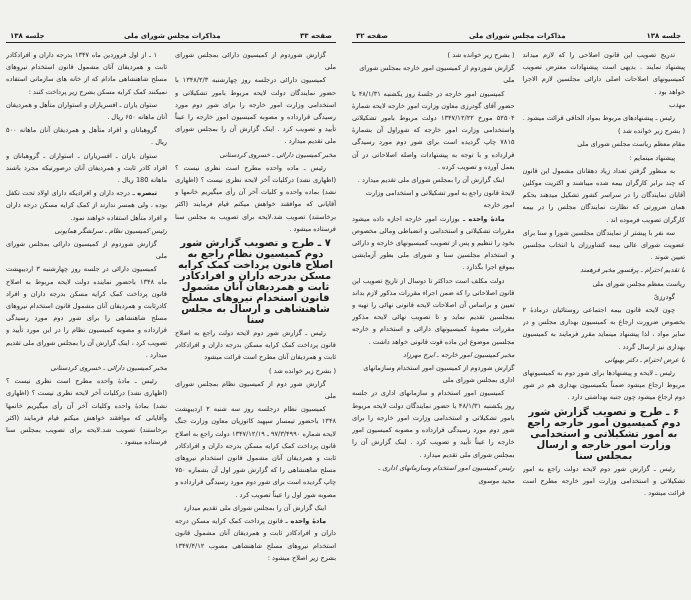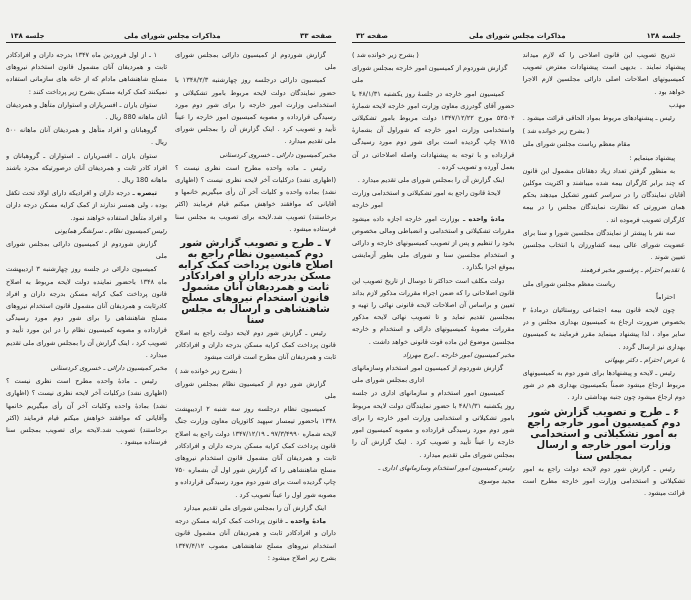--- a/index.html
+++ b/index.html
@@ -22,21 +22,21 @@
   }
   .running-head {
     display:flex; justify-content:space-between; align-items:flex-end;
     font-size:7px; font-weight:bold; height:10px;
     border-bottom:1.2px solid #222; padding:0 4px 2px 4px; margin-bottom:6px;
   }
   .running-head span { white-space:nowrap; }
   .cols { display:flex; flex-direction:row; gap:8px; height:548px; }
   .col { flex:1; overflow:hidden; font-size:6.6px; line-height:12.2px; text-align:justify; }
   .col p { margin:0 0 1px 0; text-indent:10px; }
-  .col p.center { text-align:left; text-indent:0; }
+  .col p.center { text-align:right; text-indent:0; }
   .col p.sig { text-align:right; text-indent:0;font-style:italic; }
   .col h3 {
     margin:2px 0 2px 0; font-size:10px; line-height:11px; font-weight:bold; text-align:center;
   }
   .lbl { font-weight:bold;margin-top:16px; }
 </style>
 </head>
 <body>
 
 <div class="spread">
@@ -56,21 +56,21 @@
           <h3>۷ ـ طرح و تصویب گزارش شور دوم کمیسیون نظام راجع به اصلاح قانون پرداخت کمک کرایه مسکن بدرجه داران و افرادکادر ثابت و همردیفان آنان مشمول قانون استخدام نیروهای مسلح شاهنشاهی و ارسال به مجلس سنا</h3>
           <p>رئیس ـ گزارش شور دوم لایحه دولت راجع به اصلاح قانون پرداخت کمک کرایه مسکن بدرجه داران و افرادکادر ثابت و همردیفان آنان مطرح است قرائت میشود</p>
           <p class="center">( بشرح زیر خوانده شد )</p>
           <p>گزارش شور دوم از کمیسیون نظام بمجلس شورای ملی</p>
           <p>کمیسیون نظام درجلسه روز سه شنبه ۲ اردیبهشت ۱۳۴۸ باحضور تیمسار سپهبد کاتوزیان معاون وزارت جنگ لایحه شماره ۹۷/۳/۴۹۹۰ ـ ۱۳۴۷/۱۲/۱۹ دولت راجع به اصلاح قانون پرداخت کمک کرایه مسکن بدرجه داران و افرادکادر ثابت و همردیفان آنان مشمول قانون استخدام نیروهای مسلح شاهنشاهی را که گزارش شور اول آن بشماره ۷۵۰ چاپ گردیده است برای شور دوم مورد رسیدگی قرارداده و مصوبه شور اول را عیناً تصویب کرد .</p>
           <p>اینک گزارش آن را بمجلس شورای ملی تقدیم میدارد</p>
           <p><span class="lbl">مادهٔ واحده ـ</span> <span>قانون پرداخت کمک کرایه مسکن درجه داران و افرادکادر ثابت و همردیفان آنان مشمول قانون استخدام نیروهای مسلح شاهنشاهی مصوب ۱۳۴۷/۴/۱۲ بشرح زیر اصلاح میشود :</span></p>
         </div>
       <div class="col" id="lp-left">
           <p>۱ ـ از اول فروردین ماه ۱۳۴۷ بدرجه داران و افرادکادر ثابت و همردیفان آنان مشمول قانون استخدام نیروهای مسلح شاهنشاهی مادام که از خانه های سازمانی استفاده نمیکنند کمک کرایه مسکن بشرح زیر پرداخت کنند :</p>
-          <p>ستوان یاران ـ افسریاران و استواران متأهل و همردیفان آنان ماهانه 880 ریال .</p>
+          <p>ستوان یاران ـ افسریاران و استواران متأهل و همردیفان آنان ماهانه ۶۵۰ ریال .</p>
           <p>گروهبانان و افراد متأهل و همردیفان آنان ماهانه ۵۰۰ ریال .</p>
           <p>ستوان یاران ـ افسریاران ـ استواران ـ گروهبانان و افراد کادر ثابت و همردیفان آنان درصورتیکه مجرد باشند ماهانه 180 ریال .</p>
           <p><span class="lbl">تبصره ـ</span> <span>درجه داران و افرادیکه دارای اولاد تحت تکفل بوده ، ولی همسر ندارند از کمک کرایه مسکن درجه داران و افراد متأهل استفاده خواهند نمود.</span></p>
           <p class="sig">رئیس کمیسیون نظام ـ سرلشگر همایونی</p>
           <p>گزارش شوردوم از کمیسیون دارائی بمجلس شورای ملی</p>
           <p>کمیسیون دارائی در جلسه روز چهارشنبه ۳ اردیبهشت ماه ۱۳۴۸ باحضور نماینده دولت لایحه مربوط به اصلاح قانون پرداخت کمک کرایه مسکن بدرجه داران و افراد کادرثابت و همردیفان آنان مشمول قانون استخدام نیروهای مسلح شاهنشاهی را برای شور دوم مورد رسیدگی قرارداده و مصوبه کمیسیون نظام را در این مورد تأیید و تصویب کرد ، اینک گزارش آن را بمجلس شورای ملی تقدیم میدارد .</p>
           <p class="sig">مخبر کمیسیون دارائی ـ خسروی کردستانی</p>
           <p>رئیس ـ مادهٔ واحده مطرح است نظری نیست ؟ (اظهاری نشد) درکلیات آخر لایحه نظری نیست ؟ (اظهاری نشد) بمادهٔ واحده وکلیات آخر آن رأی میگیریم خانمها وآقایانی که موافقند خواهش میکنم قیام فرمایند (اکثر برخاستند) تصویب شد.لایحه برای تصویب بمجلس سنا فرستاده میشود .</p>
         </div>
     </div>
@@ -89,21 +89,21 @@
           <p>تدریج تصویب این قانون اصلاحی را که لازم میداند پیشنهاد نمایند . بدیهی است پیشنهادات معترض تصویب کمیسیونهای اصلاحات اصلی دارائی مجلسین لازم الاجرا خواهد بود .</p>
           <p class="sig">مهذب</p>
           <p>رئیس ـ پیشنهادهای مربوط بمواد الحاقی قرائت میشود .</p>
           <p class="center">( بشرح زیر خوانده شد )</p>
           <p class="center">مقام معظم ریاست مجلس شورای ملی</p>
           <p>پیشنهاد مینمایم :</p>
           <p>به منظور گرفتن تعداد زیاد دهقانان مشمول این قانون که چند برابر کارگران بیمه شده میباشند و اکثریت موکلین آقایان نمایندگان را در سراسر کشور تشکیل میدهند بحکم همان ضرورتی که نظارت نمایندگان مجلس را در بیمه کارگران تصویب فرموده اند .</p>
           <p>سه نفر با پیشتر از نمایندگان مجلسین شورا و سنا برای عضویت شورای عالی بیمه کشاورزان با انتخاب مجلسین تعیین شوند .</p>
           <p class="sig">با تقدیم احترام ـ پرفسور مخبر فرهمند</p>
           <p class="center">ریاست معظم مجلس شورای ملی</p>
-          <p>احتراماً</p>
+          <p>گودرزیً</p>
           <p>چون لایحه قانون بیمه اجتماعی روستائیان درمادهٔ ۲ بخصوص ضرورت ارجاع به کمیسیون بهداری مجلس و در سایر مواد ، لذا پیشنهاد مینماید مقرر فرمایند به کمیسیون بهداری نیز ارسال گردد .</p>
           <p class="sig">با عرض احترام ـ دکتر بهبهانی</p>
           <p>رئیس ـ لایحه و پیشنهادها برای شور دوم به کمیسیونهای مربوط ارجاع میشود ضمناً بکمیسیون بهداری هم در شور دوم ارجاع میشود چون جنبه بهداشتی دارد .</p>
           <h3>۶ ـ طرح و تصویب گزارش شور دوم کمیسیون امور خارجه راجع به امور تشکیلاتی و استخدامی وزارت امور خارجه و ارسال بمجلس سنا</h3>
           <p>رئیس ـ گزارش شور دوم لایحه دولت راجع به امور تشکیلاتی و استخدامی وزارت امور خارجه مطرح است قرائت میشود .</p>
         </div>
       <div class="col" id="rp-left">
           <p class="center">( بشرح زیر خوانده شد )</p>
           <p class="center">گزارش شوردوم از کمیسیون امور خارجه بمجلس شورای ملی</p>
           <p>کمیسیون امور خارجه در جلسهٔ روز یکشنبه ۴۸/۱/۳۱ با حضور آقای گودرزی معاون وزارت امور خارجه لایحه شمارهٔ ۵۲۵۰۴ مورخ ۱۳۴۷/۱۲/۲۲ دولت مربوط بامور تشکیلاتی واستخدامی وزارت امور خارجه که شوراول آن بشمارهٔ ۷۸۱۵ چاپ گردیده است برای شور دوم مورد رسیدگی قرارداده و با توجه به پیشنهادات واصله اصلاحاتی در آن بعمل آورده و تصویب کرده .</p>

